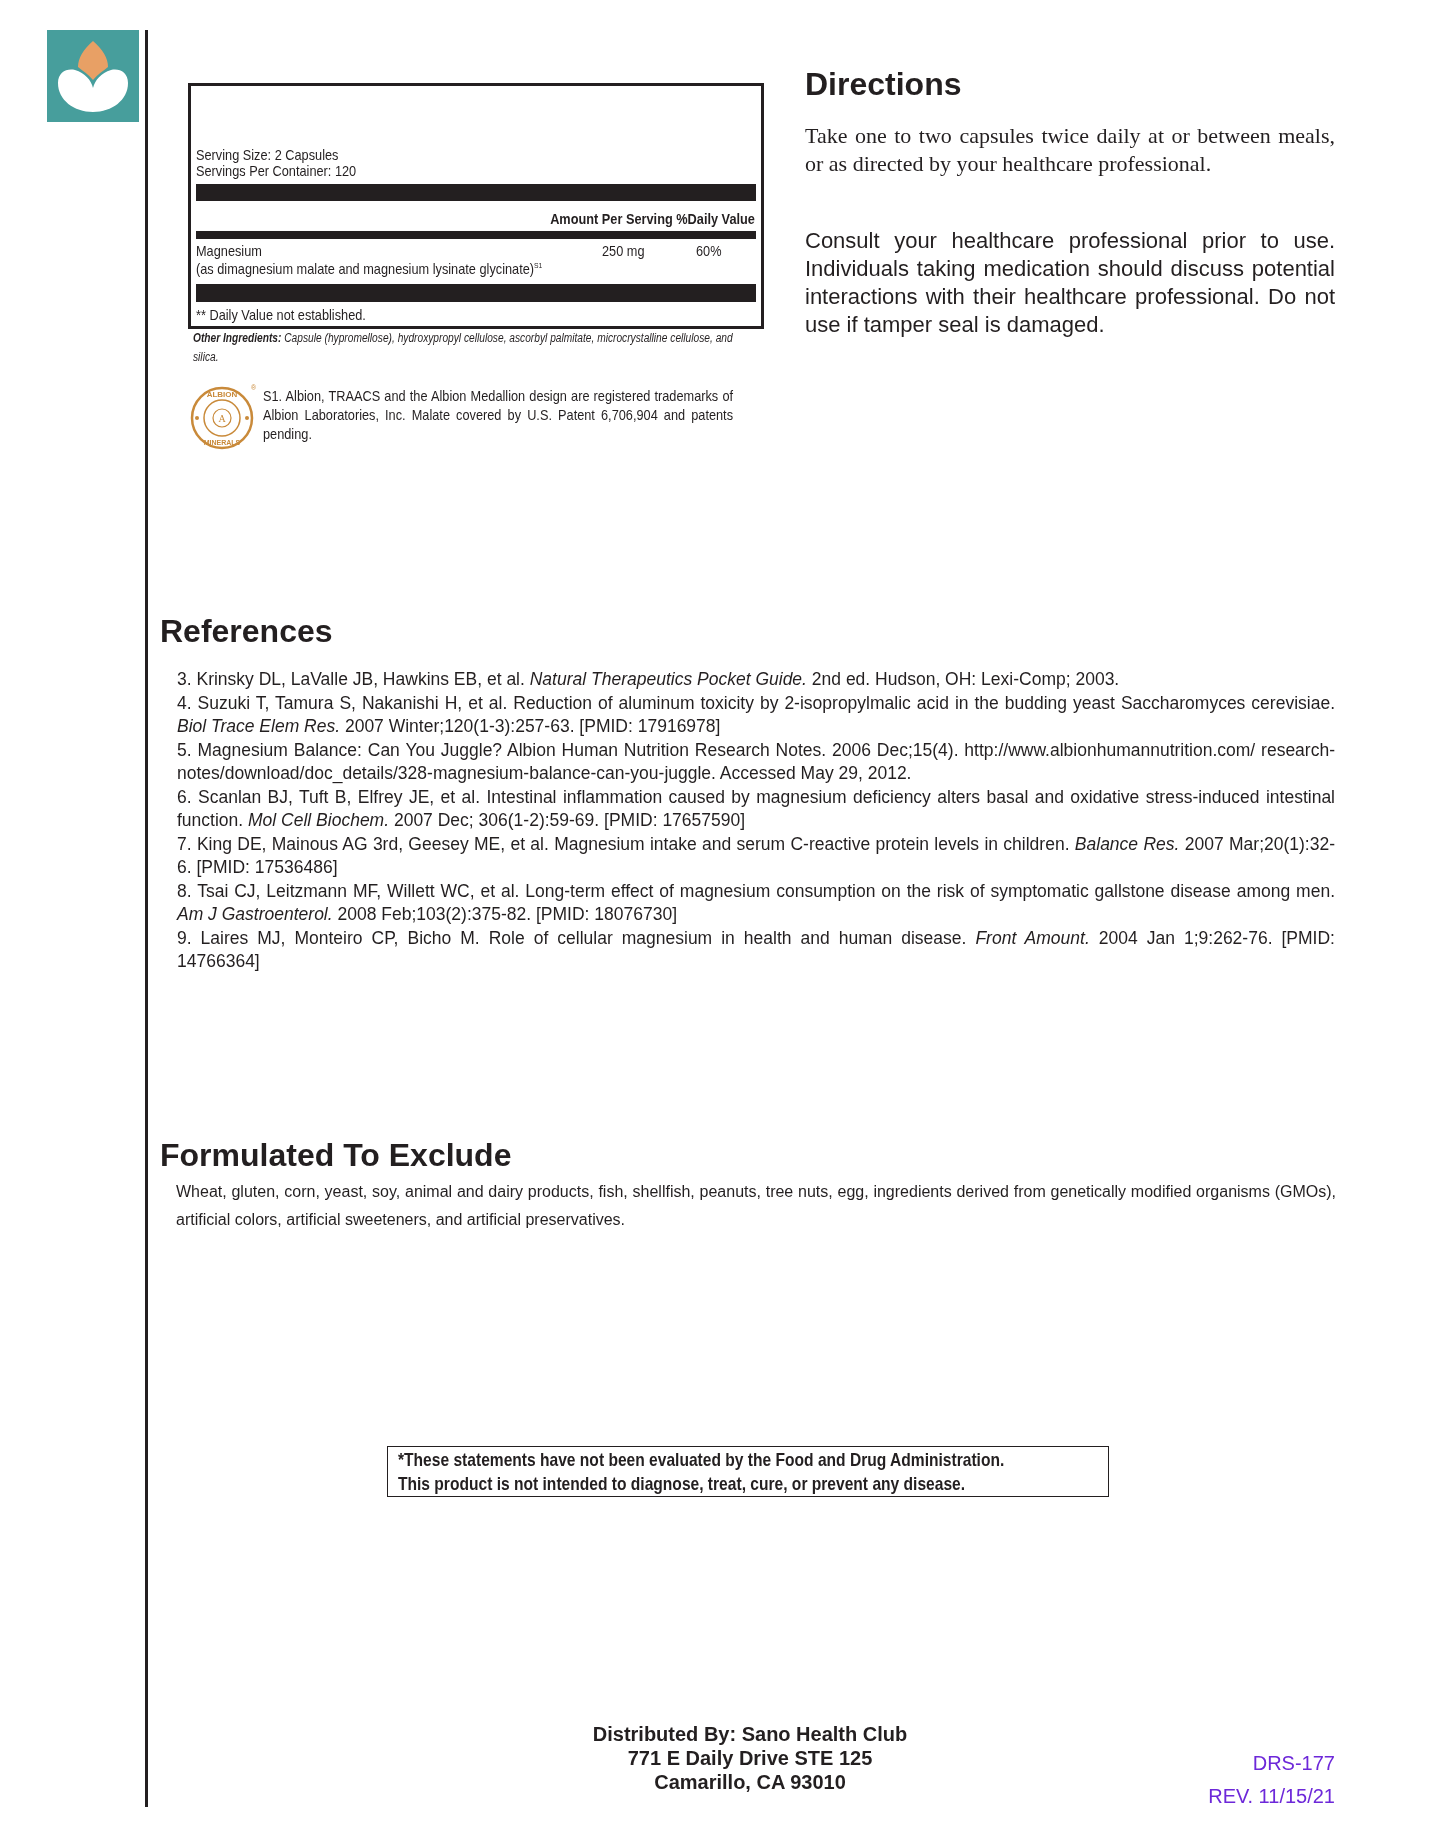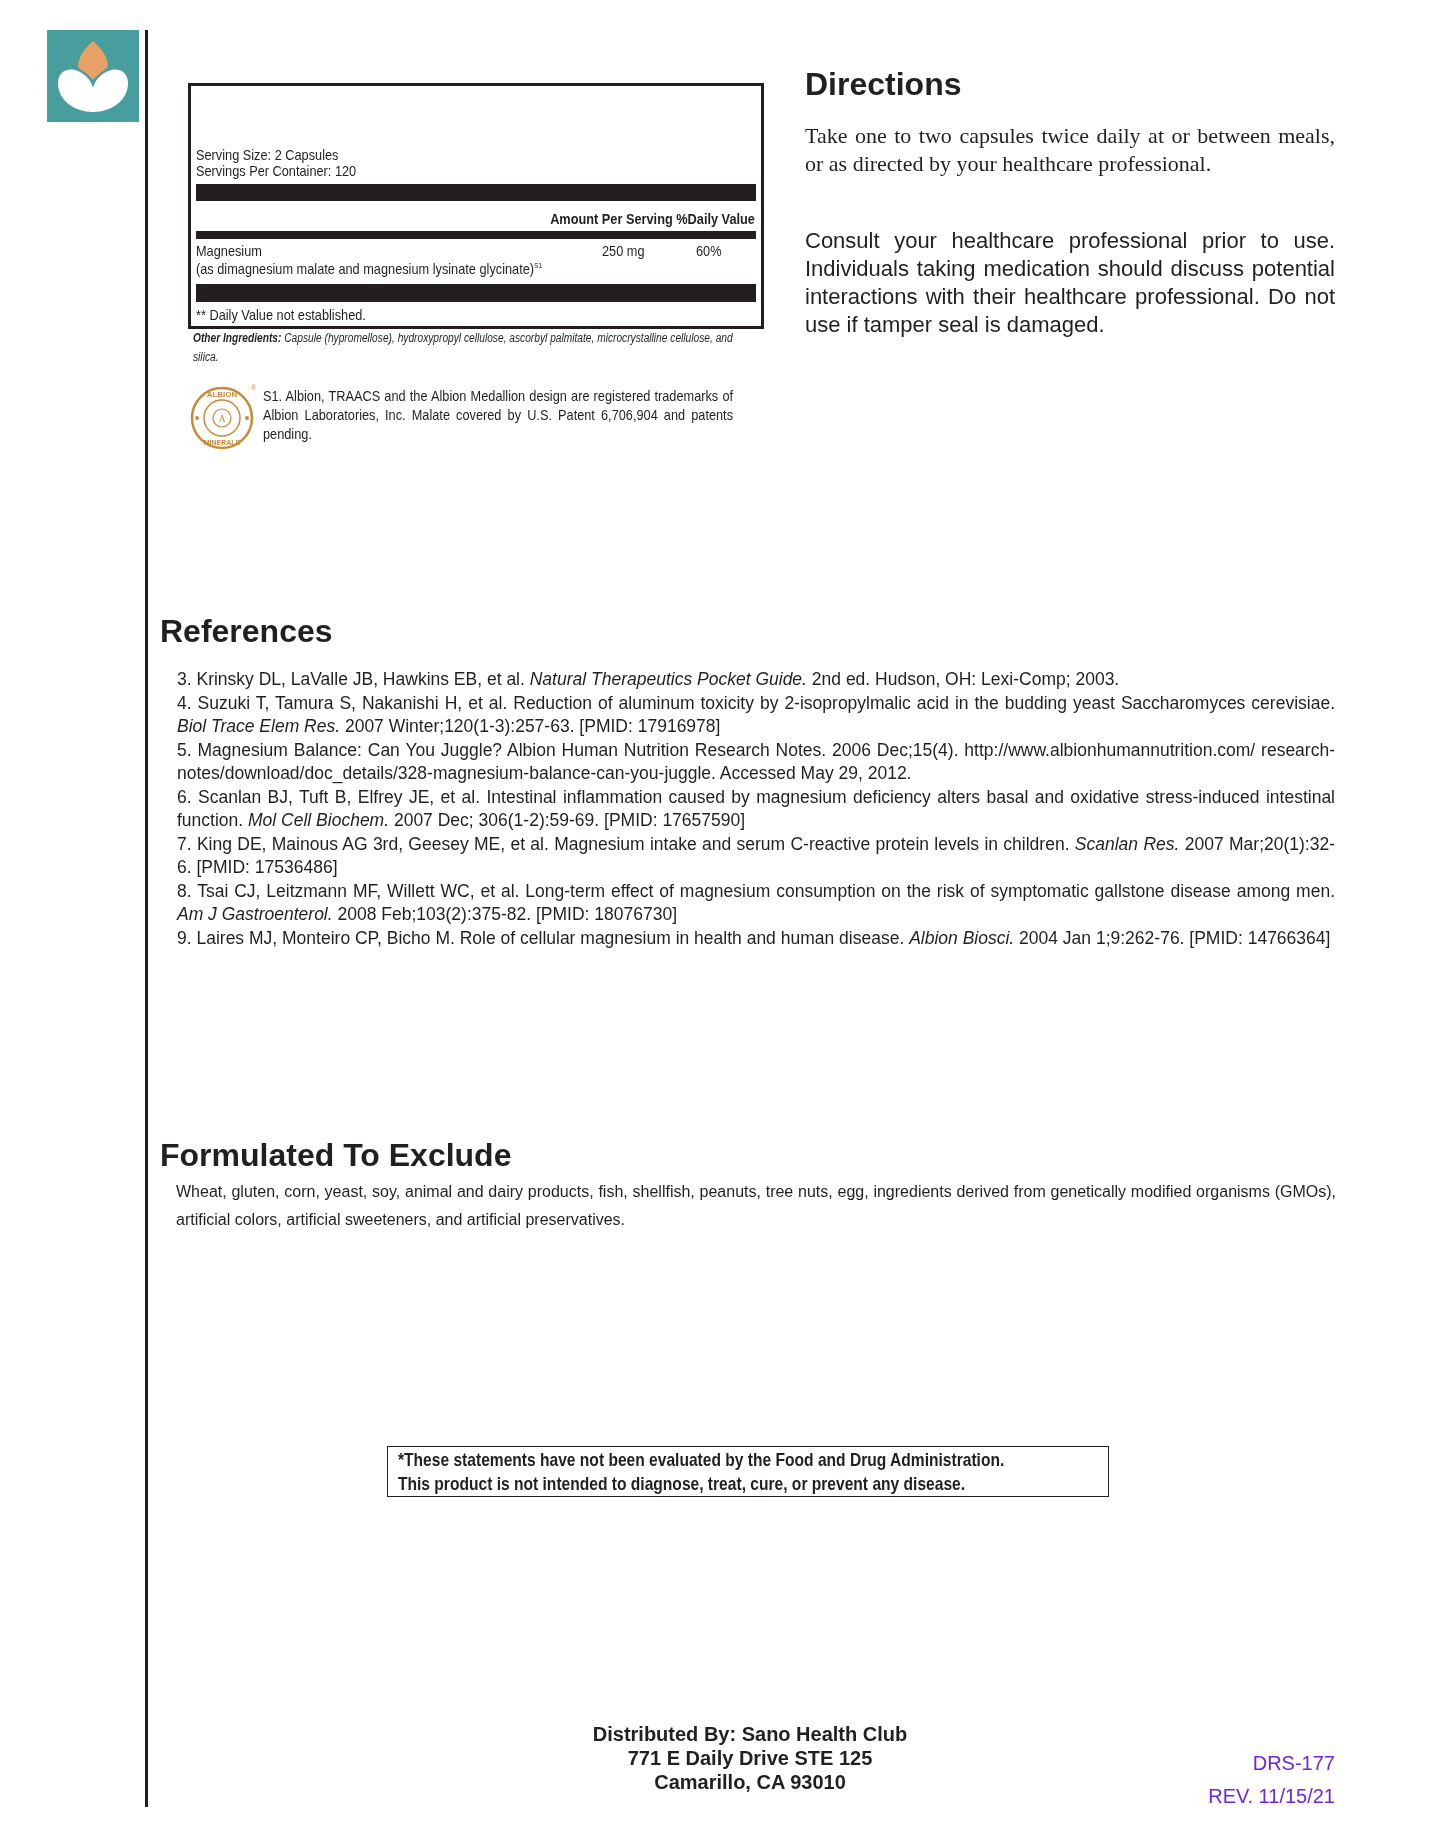--- a/index.html
+++ b/index.html
@@ -103,23 +103,23 @@
 <div id="dir-title" class="abs">Directions</div>
 <div id="dir-p1" class="dirp">Take one to two capsules twice daily at or between meals, or as directed by your healthcare professional.</div>
 <div id="dir-p2" class="dirp">Consult your healthcare professional prior to use. Individuals taking medication should discuss potential interactions with their healthcare professional. Do not use if tamper seal is damaged.</div>
 
 <div id="ref-title" class="abs">References</div>
 <ul id="refs" class="abs">
   <li><span>3. Krinsky DL, LaValle JB, Hawkins EB, et al. </span><i>Natural Therapeutics Pocket Guide.</i><span> 2nd ed. Hudson, OH: Lexi-Comp; 2003.</span></li>
   <li><span>4. Suzuki T, Tamura S, Nakanishi H, et al. Reduction of aluminum toxicity by 2-isopropylmalic acid in the budding yeast Saccharomyces cerevisiae. </span><i>Biol Trace Elem Res.</i><span> 2007 Winter;120(1-3):257-63. [PMID: 17916978]</span></li>
   <li><span>5. Magnesium Balance: Can You Juggle? Albion Human Nutrition Research Notes. 2006 Dec;15(4). http://www.albionhumannutrition.com/ research-notes/download/doc_details/328-magnesium-balance-can-you-juggle. Accessed May 29, 2012.</span><i></i><span></span></li>
   <li><span>6. Scanlan BJ, Tuft B, Elfrey JE, et al. Intestinal inflammation caused by magnesium deficiency alters basal and oxidative stress-induced intestinal function. </span><i>Mol Cell Biochem.</i><span> 2007 Dec; 306(1-2):59-69. [PMID: 17657590]</span></li>
-  <li><span>7. King DE, Mainous AG 3rd, Geesey ME, et al. Magnesium intake and serum C-reactive protein levels in children. </span><i>Scanlan Res.</i><span> 2007 Mar;20(1):32-6. [PMID: 17536486]</span></li>
+  <li><span>7. King DE, Mainous AG 3rd, Geesey ME, et al. Magnesium intake and serum C-reactive protein levels in children. </span><i>Balance Res.</i><span> 2007 Mar;20(1):32-6. [PMID: 17536486]</span></li>
   <li><span>8. Tsai CJ, Leitzmann MF, Willett WC, et al. Long-term effect of magnesium consumption on the risk of symptomatic gallstone disease among men. </span><i>Am J Gastroenterol.</i><span> 2008 Feb;103(2):375-82. [PMID: 18076730]</span></li>
-  <li><span>9. Laires MJ, Monteiro CP, Bicho M. Role of cellular magnesium in health and human disease. </span><i>Albion Biosci.</i><span> 2004 Jan 1;9:262-76. [PMID: 14766364]</span></li>
+  <li><span>9. Laires MJ, Monteiro CP, Bicho M. Role of cellular magnesium in health and human disease. </span><i>Front Amount.</i><span> 2004 Jan 1;9:262-76. [PMID: 14766364]</span></li>
 </ul>
 
 <div id="fte-title" class="abs">Formulated To Exclude</div>
 <div id="fte-body" class="abs">Wheat, gluten, corn, yeast, soy, animal and dairy products, fish, shellfish, peanuts, tree nuts, egg, ingredients derived from genetically modified organisms (GMOs), artificial colors, artificial sweeteners, and artificial preservatives.</div>
 
 <div id="fda" class="abs">
   <div class="ln" style="top:2px">*These statements have not been evaluated by the Food and Drug Administration.</div>
   <div class="ln" style="top:26px">This product is not intended to diagnose, treat, cure, or prevent any disease.</div>
 </div>
 

